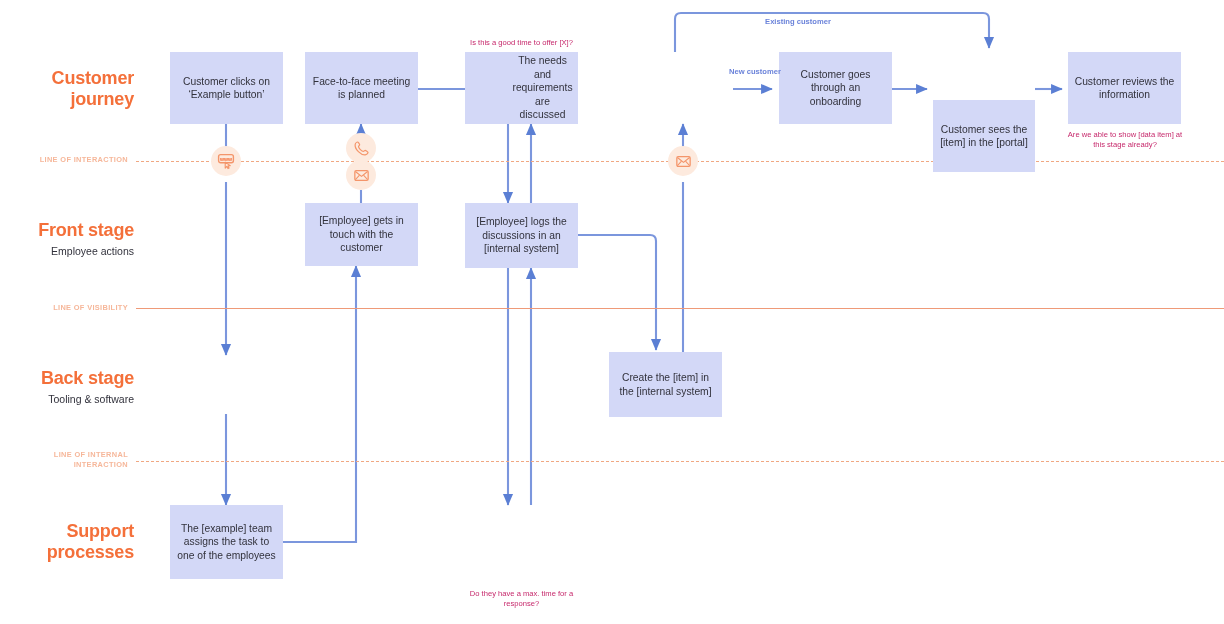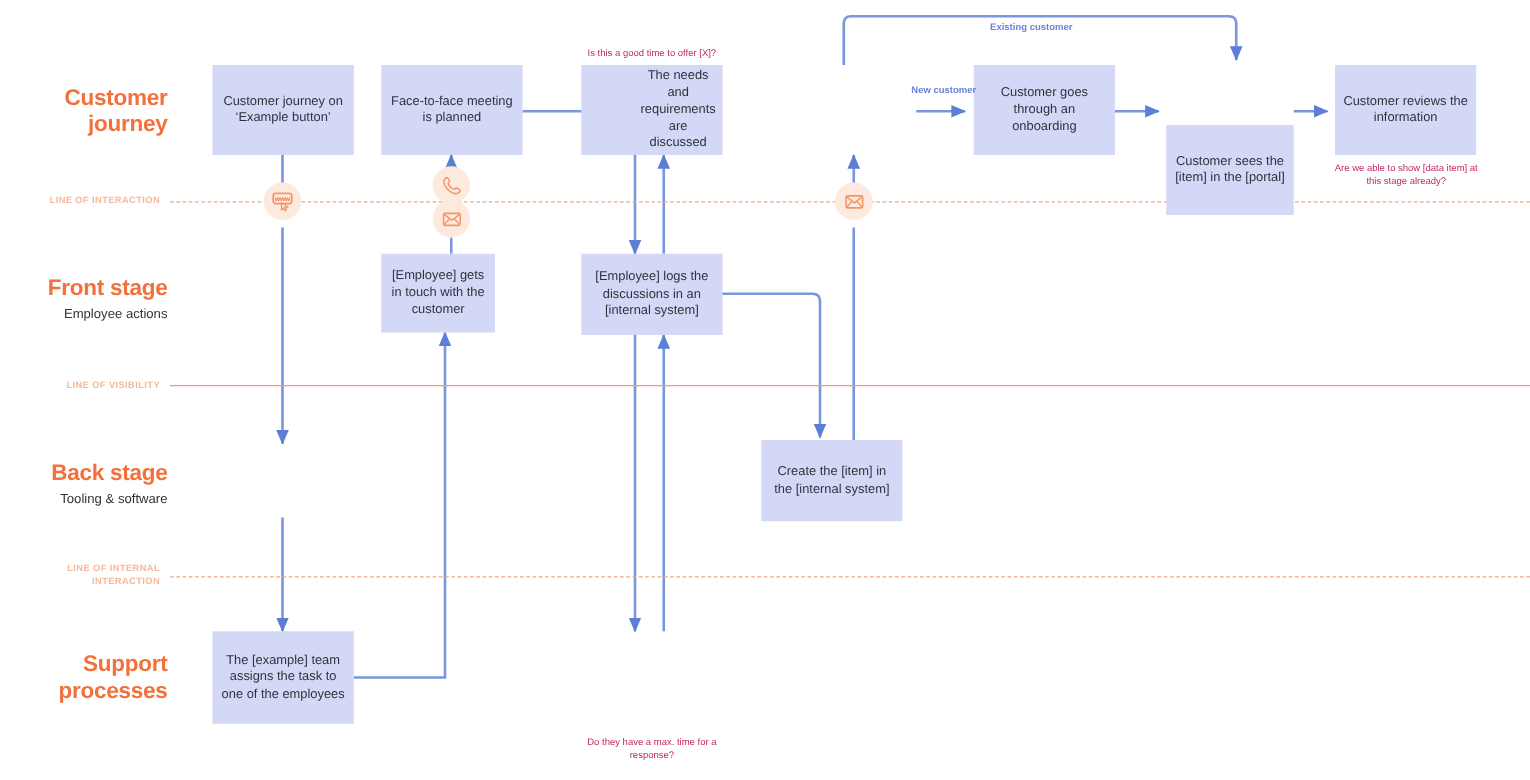--- a/index.html
+++ b/index.html
@@ -181,58 +181,58 @@
   <div class="divider dotted" style="left:136px; top:161px; width:1088px;"></div>
   <div class="divider-label" style="left:8px; top:155px;">LINE OF INTERACTION</div>
 
   <div class="divider solid" style="left:136px; top:308px; width:1088px;"></div>
   <div class="divider-label" style="left:8px; top:303px;">LINE OF VISIBILITY</div>
 
   <div class="divider dotted" style="left:136px; top:461px; width:1088px;"></div>
   <div class="divider-label" style="left:8px; top:450px;">LINE OF INTERNAL INTERACTION</div>
 
   <div class="step" style="left:170px; top:52px; width:113px; height:72px;">
-    <span>Customer journey on ‘Example button’</span>
+    <span>Customer clicks on ‘Example button’</span>
   </div>
   <div class="step" style="left:305px; top:52px; width:113px; height:72px;">
     <span>Face-to-face meeting is planned</span>
   </div>
   <div class="step" style="left:465px; top:52px; width:113px; height:72px;padding-left:48px;">
     <span>The needs and requirements are discussed</span>
   </div>
   <div class="step" style="left:779px; top:52px; width:113px; height:72px;">
     <span>Customer goes through an onboarding</span>
   </div>
   <div class="step" style="left:933px; top:52px; width:102px; height:72px;margin-top:48px;">
     <span>Customer sees the [item] in the [portal]</span>
   </div>
   <div class="step" style="left:1068px; top:52px; width:113px; height:72px;">
     <span>Customer reviews the information</span>
   </div>
 
-  <div class="step" style="left:305px; top:203px; width:91px; height:63px;">
+  <div class="step" style="left:305px; top:203px; width:113px; height:63px;">
     <span>[Employee] gets in touch with the customer</span>
   </div>
   <div class="step" style="left:465px; top:203px; width:113px; height:65px;">
     <span>[Employee] logs the discussions in an [internal system]</span>
   </div>
 
   <div class="step" style="left:609px; top:352px; width:113px; height:65px;">
     <span>Create the [item] in the [internal system]</span>
   </div>
 
   <div class="step" style="left:170px; top:505px; width:113px; height:74px;">
     <span>The [example] team assigns the task to one of the employees</span>
   </div>
 
   <div class="note" style="left:455px; top:38px; width:133px;">Is this a good time to offer [X]?</div>
   <div class="note" style="left:1063px; top:130px; width:124px;">Are we able to show [data item] at this stage already?</div>
   <div class="note" style="left:458px; top:589px; width:127px;">Do they have a max. time for a response?</div>
 
-  <div class="edge-label" style="left:769px; top:17px; width:112px;">Existing customer</div>
+  <div class="edge-label" style="left:742px; top:17px; width:112px;">Existing customer</div>
   <div class="edge-label" style="left:727px; top:67px; width:56px;">New customer</div>
 
   <div class="touchpoint" style="left:211px; top:146px;">
     <svg width="18" height="18" viewBox="0 0 18 18">
       <rect x="1.6" y="2.6" width="14.8" height="8.2" rx="2" fill="#fdeade" stroke="#f4956a" stroke-width="1.4"></rect>
       <text x="9" y="9.1" font-family="'Liberation Sans', sans-serif" font-size="5.2" font-weight="bold" fill="#f4703a" text-anchor="middle">www</text>
       <path d="M8.2,10.2 L8.2,16.1 L9.8,14.4 L11.0,16.6 L12.1,16.0 L11.0,13.9 L13.3,13.6 z" fill="#fdeade" stroke="#f4956a" stroke-width="1.1" stroke-linejoin="round"></path>
     </svg>
   </div>
 

